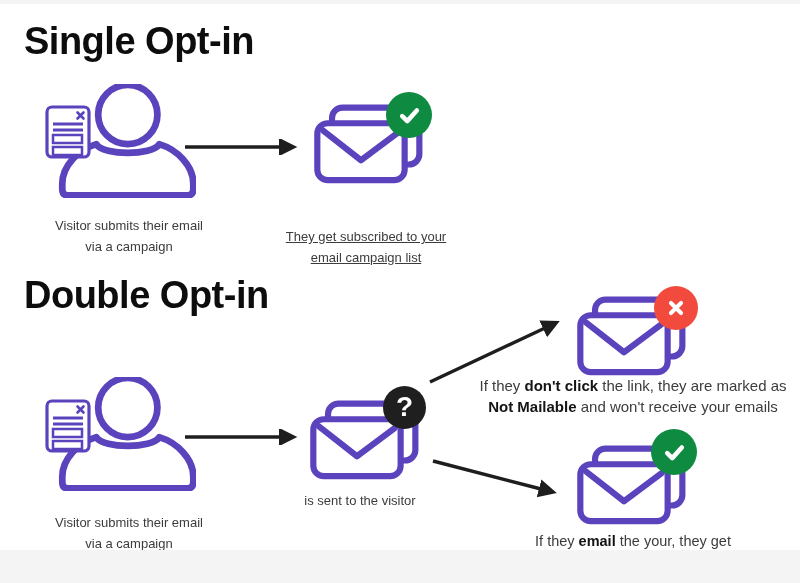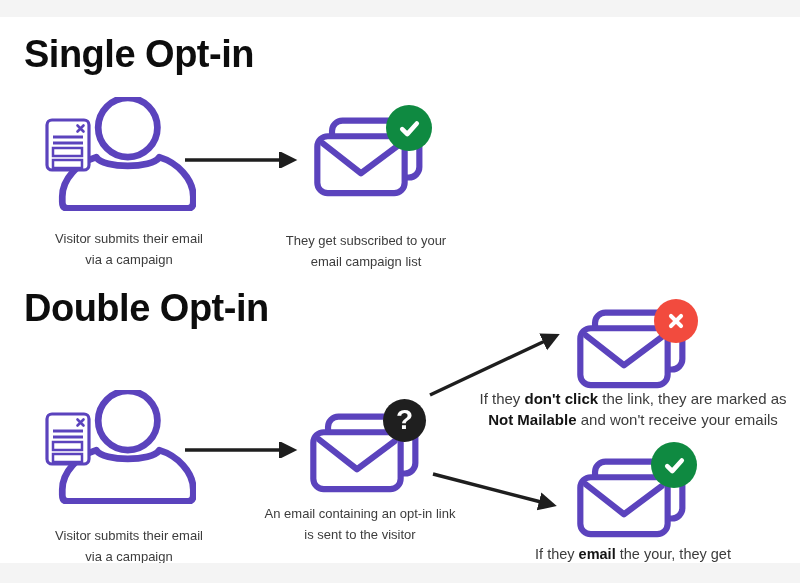--- a/index.html
+++ b/index.html
@@ -4,21 +4,21 @@
 <style>
   :root{
     --purple:#5b43bd; --green:#0f8a41; --red:#f24b3e; --badge-dark:#1f1f1f;
     --arrow:#1e1e1e; --title-text:#0d0d0d; --caption-text:#3c3c3c;
     --caption-bold-text:#141414; --background:#ffffff;
   }
   *{margin:0;padding:0;box-sizing:border-box;}
   html,body{background:#f4f4f4;}
   .canvas{
     position:relative;width:800px;height:546px;background:var(--background);
-    font-family:"Liberation Sans",sans-serif;overflow:hidden;margin:17px auto;
+    font-family:"Liberation Sans",sans-serif;overflow:hidden;margin:4px auto;
   }
   .title{
     position:absolute;font-size:38px;font-weight:bold;letter-spacing:-0.5px;
     color:var(--title-text);line-height:42px;white-space:nowrap;
   }
   #title1{left:24px;top:16px;}
   #title2{left:24px;top:270px;}
 
   .icon-purple{color:var(--purple);position:absolute;}
   .icon-arrow{color:var(--arrow);position:absolute;}
@@ -28,21 +28,21 @@
   #arrow1{left:183px;top:135px;}
   #env1{left:314px;top:100px;}
   #badge1{left:386px;top:88px;width:46px;height:46px;}
   .caption{
     position:absolute;font-size:13px;line-height:21px;color:var(--caption-text);
     text-align:center;
   }
   .cap-line{white-space:nowrap;}
   .seg-bold{font-weight:bold;color:var(--caption-bold-text);}
   #cap1a{left:18px;top:211px;width:222px;}
-  #cap1b{left:252px;top:213px;width:228px;}
+  #cap1b{left:252px;top:222px;width:228px;text-decoration:underline;}
 
   #person2{left:56px;top:373px;}
   #form2{left:45px;top:395px;}
   #arrow2{left:183px;top:425px;}
   #env2{left:310px;top:396px;}
   #badge2{left:383px;top:382px;width:43px;height:43px;}
   #cap2a{left:18px;top:508px;width:222px;}
   #cap2b{left:243px;top:486px;width:234px;}
 
   #arrowUp{left:424px;top:308px;}
@@ -149,21 +149,20 @@
   </svg>
   <div class="badge badge-dark" id="badge2">
     <span class="glyph">?</span>
   </div>
 
   <div class="caption" id="cap2a">
       <div class="cap-line"><span>Visitor submits their email</span></div>
       <div class="cap-line"><span>via a campaign</span></div>
     </div>
   <div class="caption" id="cap2b">
-      <div class="cap-line"><span>An email containing an opt-in link</span></div>
       <div class="cap-line"><span>is sent to the visitor</span></div>
     </div>
 
   <svg class="icon-arrow" id="arrowUp" width="144" height="78" viewBox="0 0 144 78">
     <defs>
         <marker id="m3" markerWidth="7" markerHeight="7" refX="0.6" refY="3" orient="auto" markerUnits="strokeWidth">
       <path d="M0,0.3 L5.4,3 L0,5.7 Z" fill="currentColor"></path>
         </marker>
       </defs>
     <line x1="6" y1="70" x2="121" y2="16" stroke="currentColor" stroke-width="3.4" marker-end="url(#m3)"></line>

